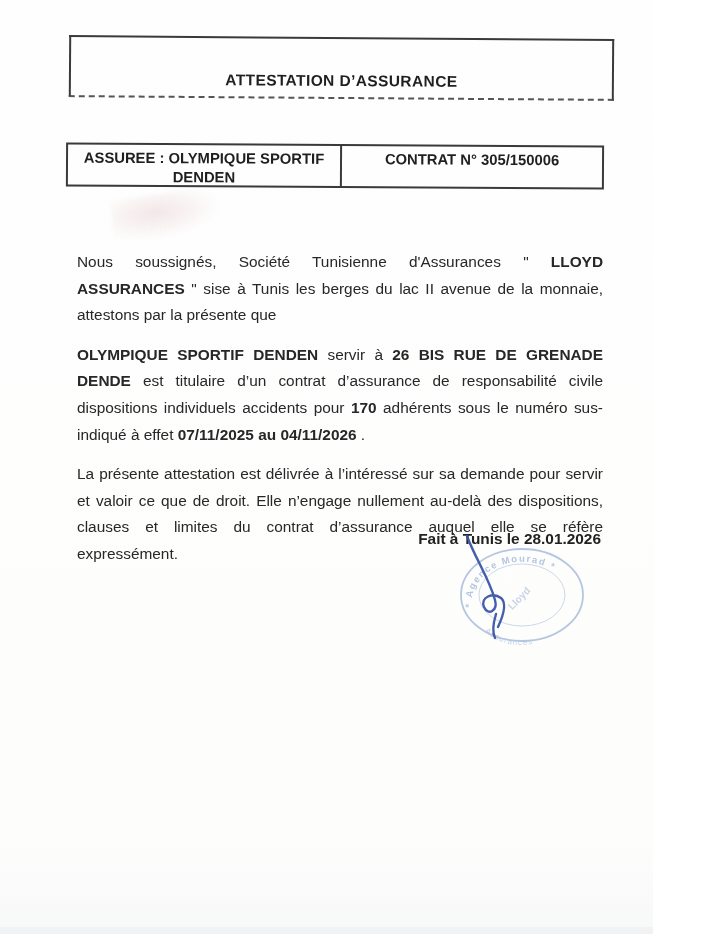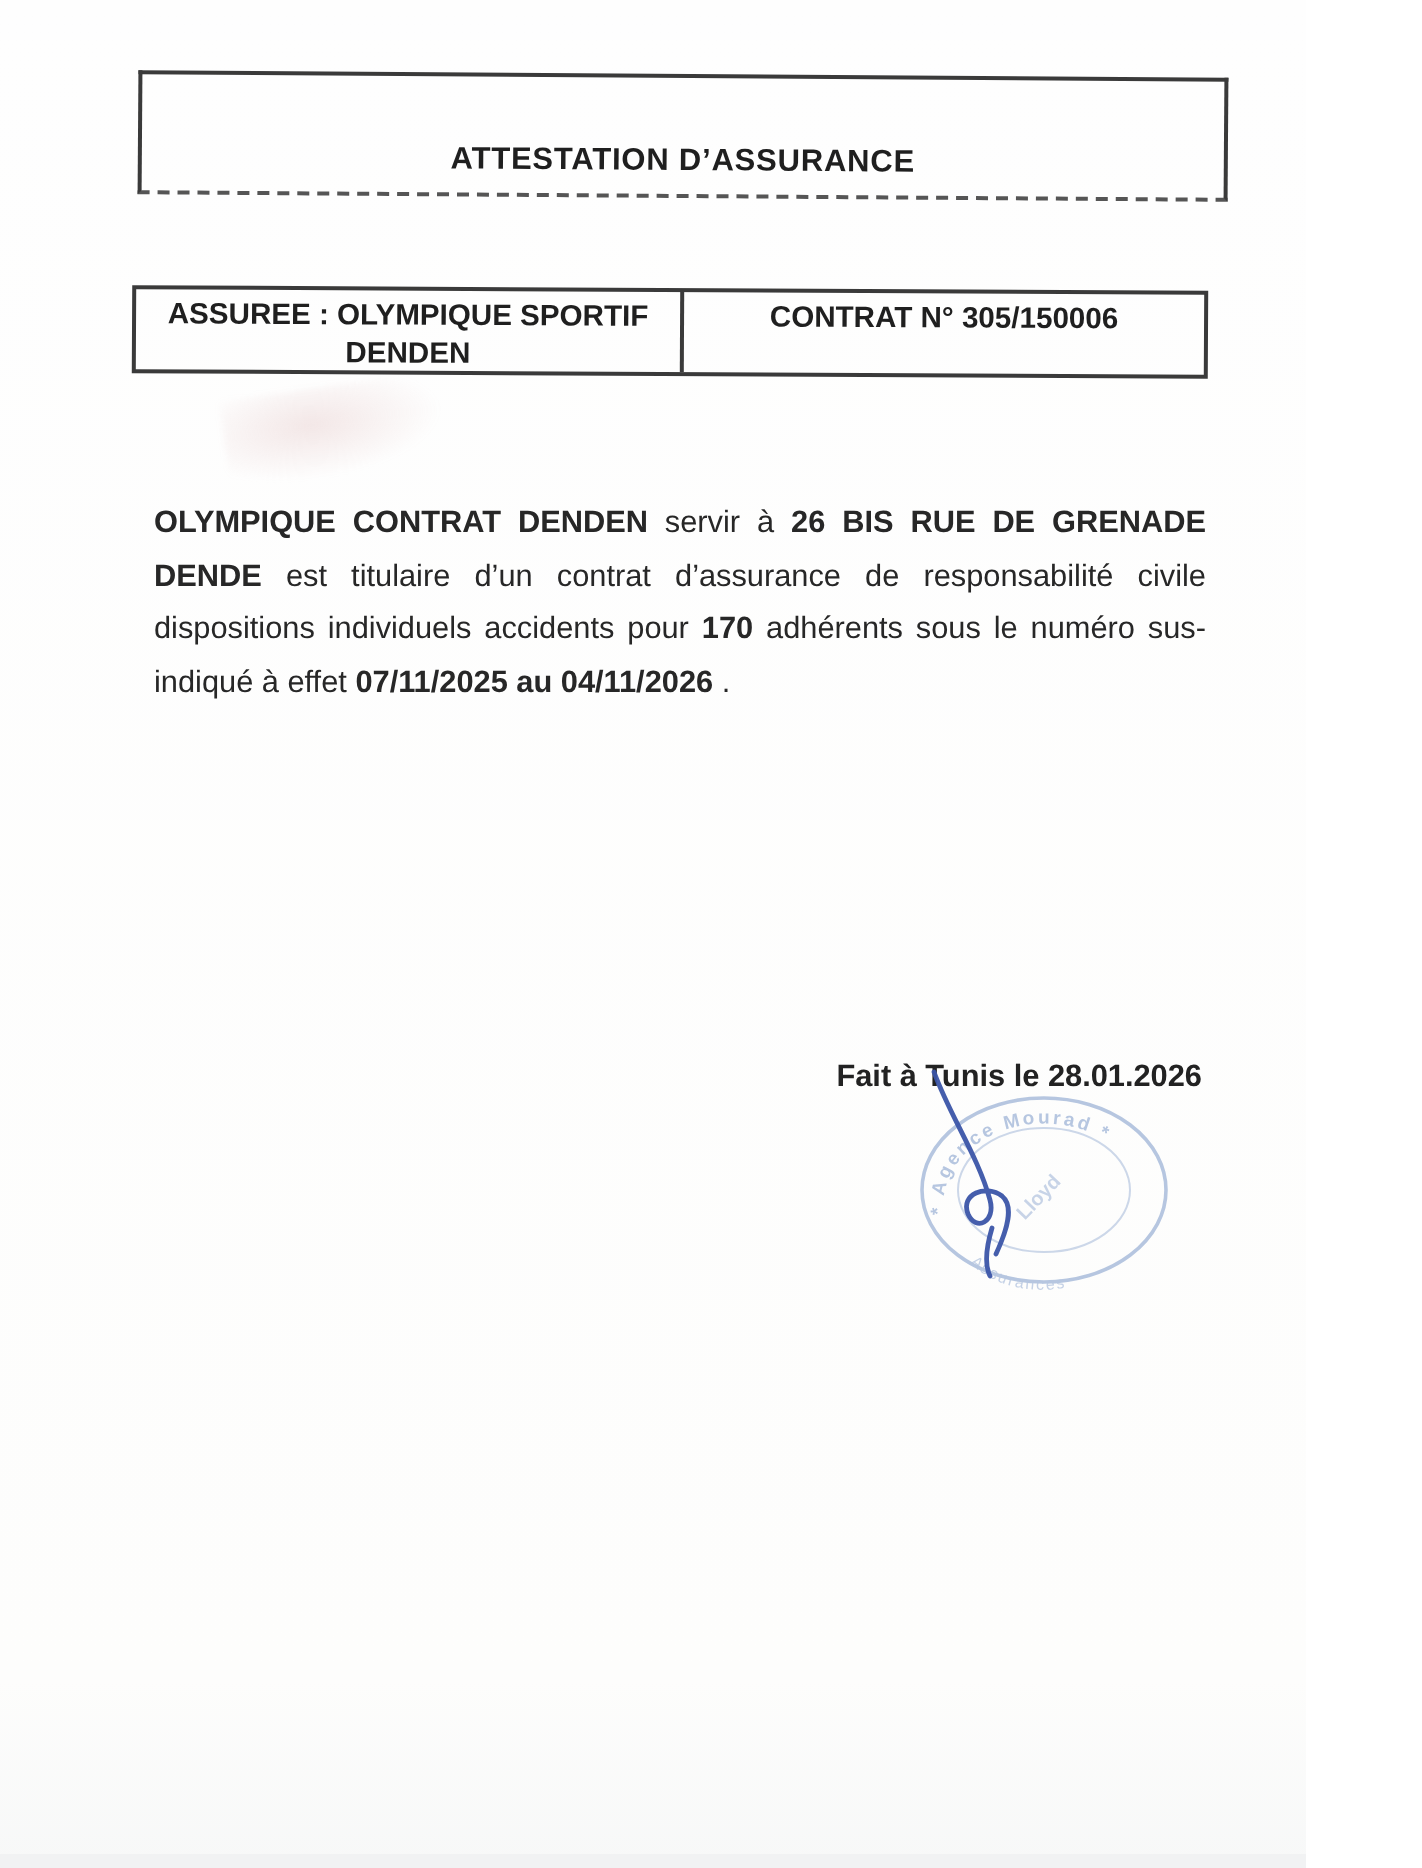--- a/index.html
+++ b/index.html
@@ -133,21 +133,23 @@
     <div class="cell assured">
       <div>ASSUREE : OLYMPIQUE SPORTIF</div>
       <div>DENDEN</div>
     </div>
     <div class="cell contract">
       <div>CONTRAT N° 305/150006</div>
     </div>
   </div>
 
   <div class="body-text">
-    <p><span class="b">OLYMPIQUE CONTRAT DENDEN</span><span> servir à </span><span class="b">26 BIS RUE DE GRENADE DENDE</span><span> est titulaire d’un contrat d’assurance de responsabilité civile dispositions individuels accidents pour </span><span class="b">170</span><span> adhérents sous le numéro sus-indiqué à effet </span><span class="b">07/11/2025 au 04/11/2026</span><span> .</span></p>
+    <p><span>Nous soussignés, Société Tunisienne d'Assurances " </span><span class="b">LLOYD ASSURANCES</span><span> " sise à Tunis les berges du lac II avenue de la monnaie, attestons par la présente que</span></p>
+    <p><span class="b">OLYMPIQUE SPORTIF DENDEN</span><span> servir à </span><span class="b">26 BIS RUE DE GRENADE DENDE</span><span> est titulaire d’un contrat d’assurance de responsabilité civile dispositions individuels accidents pour </span><span class="b">170</span><span> adhérents sous le numéro sus-indiqué à effet </span><span class="b">07/11/2025 au 04/11/2026</span><span> .</span></p>
+    <p><span>La présente attestation est délivrée à l’intéressé sur sa demande pour servir et valoir ce que de droit. Elle n’engage nullement au-delà des dispositions, clauses et limites du contrat d’assurance auquel elle se réfère expressément.</span></p>
   </div>
 
   <svg class="stamp-svg" width="160" height="130" viewBox="0 0 160 130">
     <defs>
       <path id="arcTop" d="M 30 76 A 50 40 0 0 1 128 58" fill="none"></path>
       <path id="arcBottom" d="M 38 92 A 46 36 0 0 0 116 94" fill="none"></path>
     </defs>
     <ellipse cx="79" cy="60" rx="61" ry="46" fill="none" stroke-width="1.8" stroke="#8ba5cf"></ellipse>
     <ellipse cx="79" cy="60" rx="43" ry="31" fill="none" stroke-width="1" opacity="0.7" stroke="#8ba5cf"></ellipse>
     <text font-size="9.5" font-weight="700" letter-spacing="1.5" fill="#8ba5cf">

